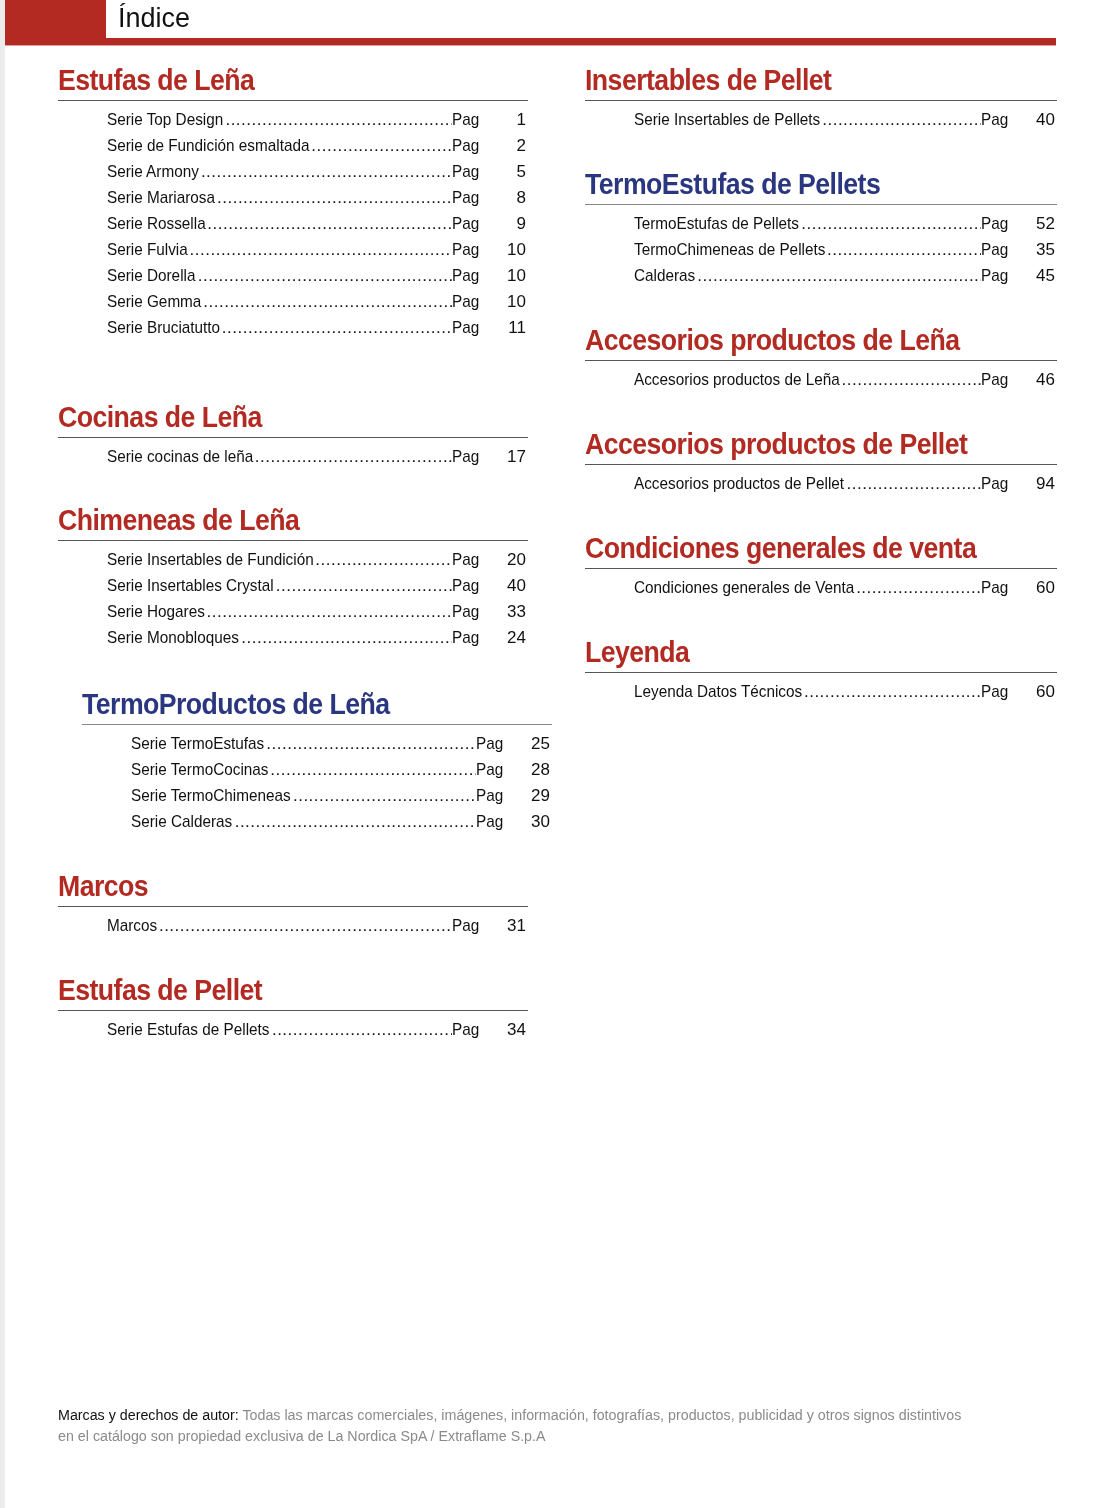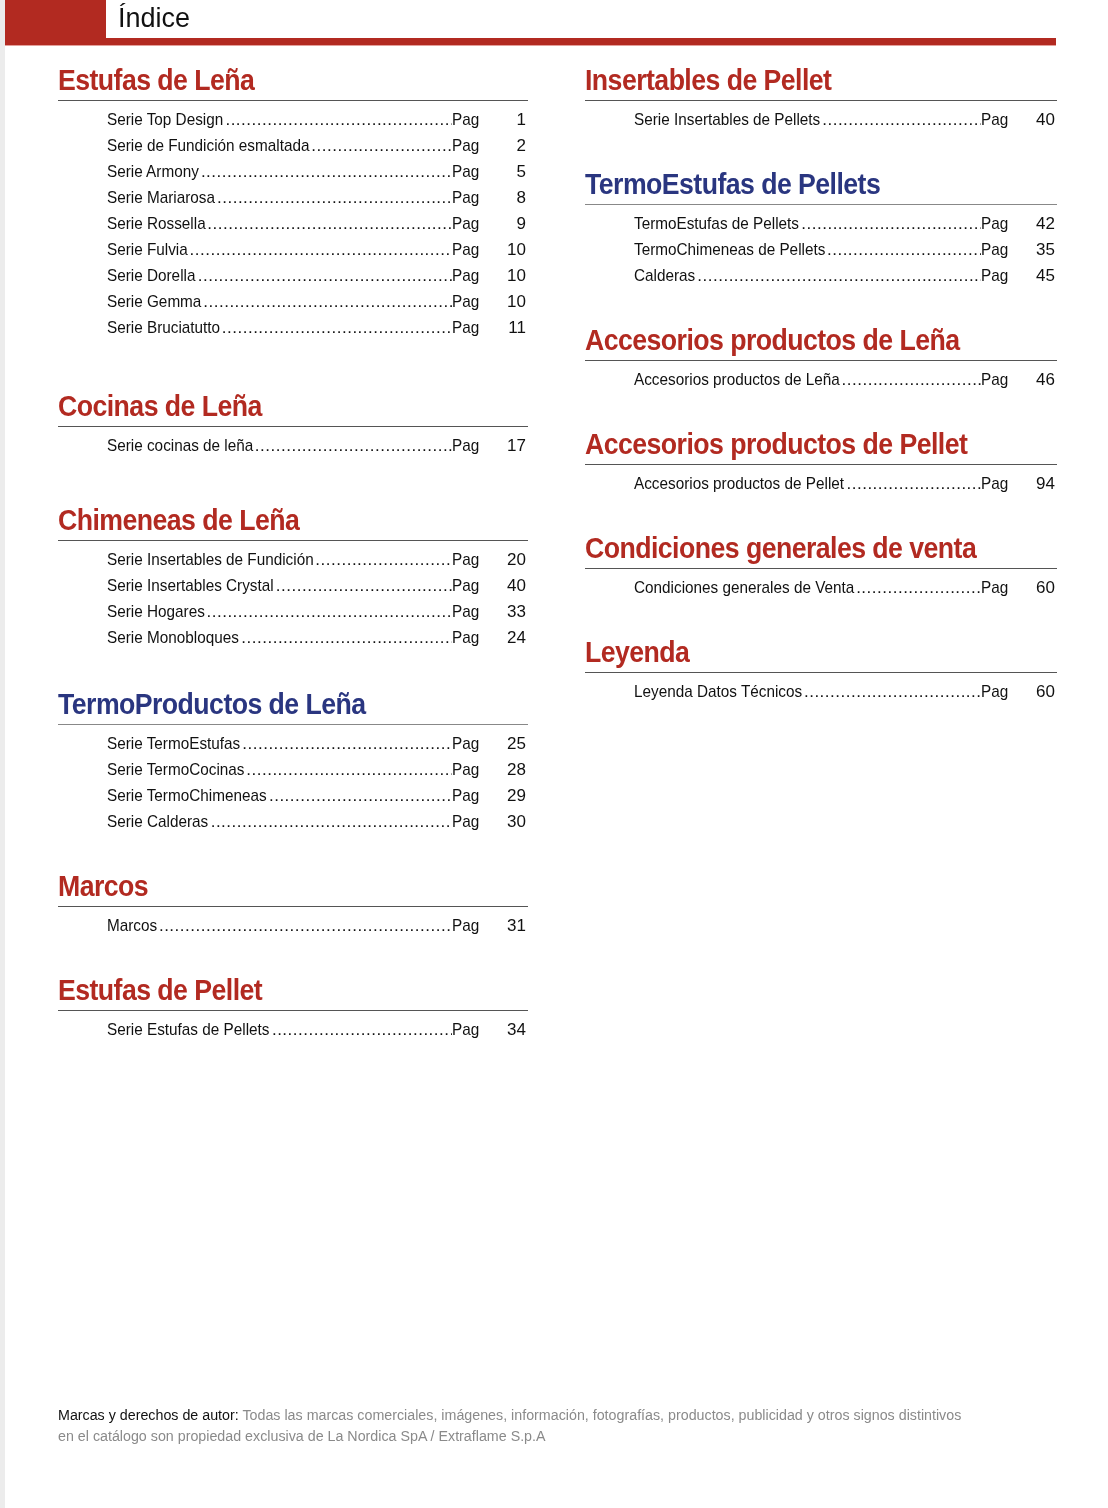--- a/index.html
+++ b/index.html
@@ -107,21 +107,21 @@
           <span class="entry-num">10</span>
         </div>
         <div class="entry">
           <span class="entry-label">Serie Bruciatutto</span>
           <span class="entry-dots" style="margin-left: -10.8813px;">........................................................................................................................................................................................................</span>
           <span class="entry-pag">Pag</span>
           <span class="entry-num">11</span>
         </div>
       </div>
     </div>
-    <div class="section" style="top: 326px;">
+    <div class="section" style="top: 337px;">
       <div class="section-title red">Cocinas de Leña</div>
       <div class="section-rule"></div>
       <div class="entries">
         <div class="entry">
           <span class="entry-label">Serie cocinas de leña</span>
           <span class="entry-dots" style="margin-left: -14.7078px;">........................................................................................................................................................................................................</span>
           <span class="entry-pag">Pag</span>
           <span class="entry-num">17</span>
         </div>
       </div>
@@ -149,21 +149,21 @@
           <span class="entry-num">33</span>
         </div>
         <div class="entry">
           <span class="entry-label">Serie Monobloques</span>
           <span class="entry-dots" style="margin-left: -12.1641px;">........................................................................................................................................................................................................</span>
           <span class="entry-pag">Pag</span>
           <span class="entry-num">24</span>
         </div>
       </div>
     </div>
-    <div class="section" style="top: 624px;">
+    <div class="section" style="top: 624px; margin-left: 24px;">
       <div class="section-title blue">TermoProductos de Leña</div>
       <div class="section-rule light"></div>
       <div class="entries">
         <div class="entry">
           <span class="entry-label">Serie TermoEstufas</span>
           <span class="entry-dots" style="margin-left: -12.7719px;">........................................................................................................................................................................................................</span>
           <span class="entry-pag">Pag</span>
           <span class="entry-num">25</span>
         </div>
         <div class="entry">
@@ -225,21 +225,21 @@
       </div>
     </div>
     <div class="section" style="top: 104px;">
       <div class="section-title blue">TermoEstufas de Pellets</div>
       <div class="section-rule light"></div>
       <div class="entries">
         <div class="entry">
           <span class="entry-label">TermoEstufas de Pellets</span>
           <span class="entry-dots" style="margin-left: -16.0187px;">........................................................................................................................................................................................................</span>
           <span class="entry-pag">Pag</span>
-          <span class="entry-num">42</span>
+          <span class="entry-num">52</span>
         </div>
         <div class="entry">
           <span class="entry-label">TermoChimeneas de Pellets</span>
           <span class="entry-dots" style="margin-left: -19.6516px;">........................................................................................................................................................................................................</span>
           <span class="entry-pag">Pag</span>
           <span class="entry-num">35</span>
         </div>
         <div class="entry">
           <span class="entry-label">Calderas</span>
           <span class="entry-dots" style="margin-left: -4.75781px;">........................................................................................................................................................................................................</span>

